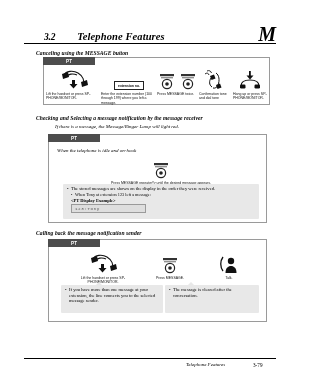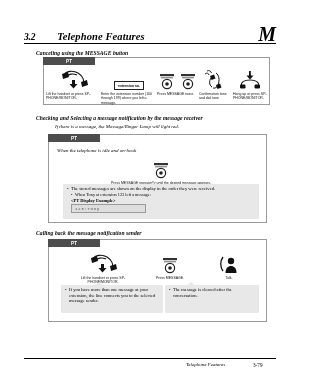--- a/index.html
+++ b/index.html
@@ -6,21 +6,21 @@
   body{
     width:300px;height:388px;background:#ffffff;
     font-family:"Liberation Serif",serif;color:#000;
     overflow:hidden;position:relative;
   }
   .page{position:relative;width:300px;height:388px;}
 
   
   .header{position:absolute;left:24px;top:26px;width:252px;}
   .hdr-row{display:flex;align-items:flex-end;justify-content:space-between;}
-  .hdr-left{display:flex;align-items:baseline;}
+  .hdr-left{display:flex;align-items:baseline;margin-left:20px;}
   .sec-num{font-weight:bold;font-style:italic;font-size:9.5px;letter-spacing:-.2px;}
   .sec-title{font-weight:bold;font-style:italic;font-size:10.5px;margin-left:22px;letter-spacing:.1px;}
   .sec-letter{font-weight:bold;font-style:italic;font-family:"Liberation Serif",serif;font-size:20px;line-height:16px;}
   .hdr-rule{border-bottom:1.3px solid #000;margin-top:1px;}
 
   
   .subhead{position:absolute;font-weight:bold;font-style:italic;font-size:5.6px;letter-spacing:.05px;}
   .subnote{position:absolute;font-style:italic;font-size:5px;}
 
   

